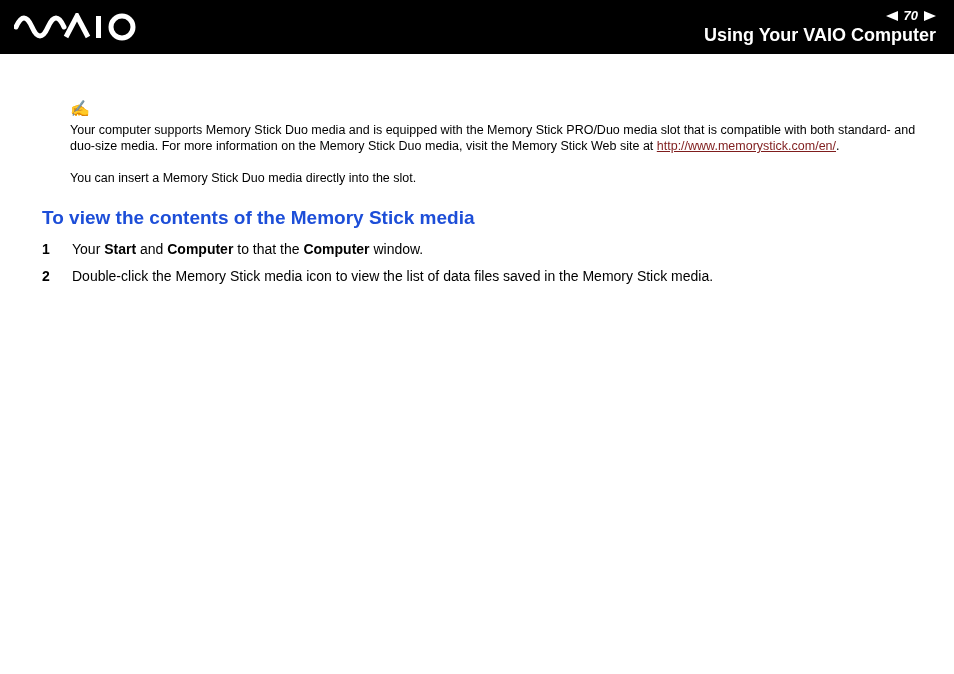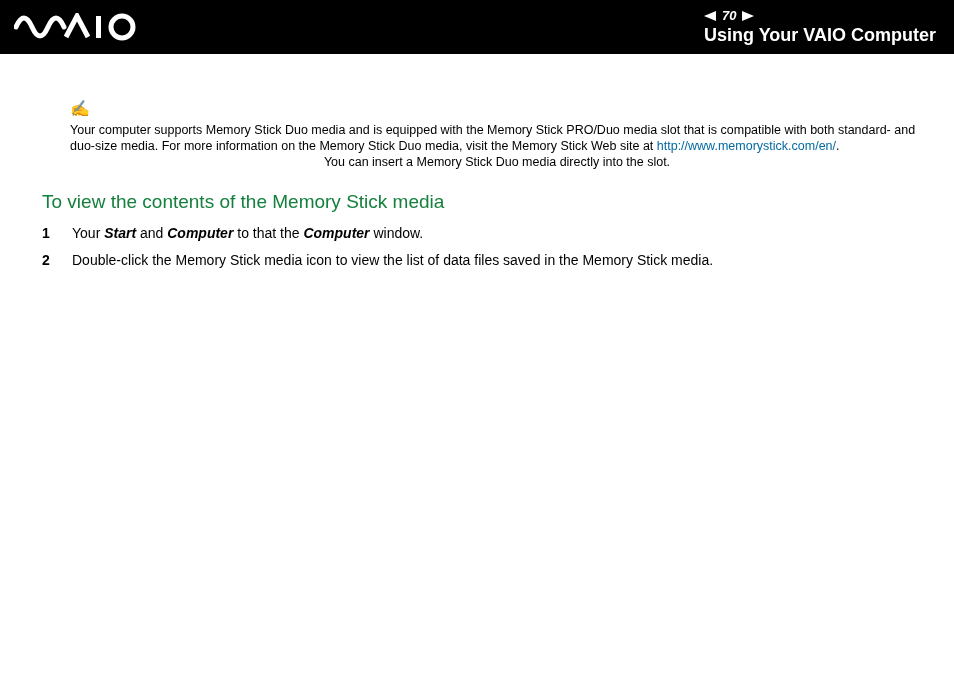--- a/index.html
+++ b/index.html
@@ -22,20 +22,21 @@
   }
   .logo {
     display: flex;
     align-items: center;
     height: 100%;
   }
   .logo svg { display: block; }
   .header-right {
     display: flex;
     flex-direction: column;
+    align-items: flex-end;
     gap: 2px;
   }
   .pager {
     display: flex;
     align-items: center;
     gap: 6px;
     font-weight: bold;
     font-style: italic;
     font-size: 13px;
   }
@@ -51,52 +52,52 @@
     margin-left: 40px;
     font-size: 12.5px;
     line-height: 1.35;
   }
   .note-icon {
     color: #1f4fb5;
     font-size: 16px;
     margin-bottom: 2px;
   }
   .note-link {
-    color: #0369a1;
+    color: #7f1d1d;
+    text-decoration: underline;
     margin-top: 28px;
   }
   .plain-line {
     margin-left: 40px;
     font-size: 12.5px;
-    margin-top: 0;
-    text-align: center;
+    margin-top: 16px;
   }
   .heading {
-    color: #15803d;
+    color: #1d4ed8;
     font-size: 19px;
-    font-weight: 400;
+    font-weight: 700;
     margin-top: 22px;
     margin-left: 12px;
   }
   .steps {
     margin-top: 10px;
     margin-left: 12px;
     font-size: 14px;
   }
   .step-row {
     display: flex;
     gap: 18px;
     margin-bottom: 6px;
     line-height: 1.5;
   }
   .step-num {
     font-weight: bold;
     min-width: 12px;
   }
-  .bold { font-weight: bold; font-style: italic; }
+  .bold { font-weight: bold; }
 </style>
 </head>
 <body>
 
 <div class="header">
   <div class="logo">
     <svg width="130" height="28" viewBox="0 0 130 28">
       <path d="M 2 14 Q 10 -4 18 14 Q 26 32 34 14 Q 42 -4 50 14" stroke="#fff" stroke-width="5" fill="none" stroke-linecap="round"></path>
       <path d="M 54 4 L 72 24 M 54 24 L 72 4" stroke="#fff" stroke-width="0" fill="none"></path>
       <path d="M 52 24 L 63 3 L 74 24" stroke="#fff" stroke-width="5" fill="none" stroke-linejoin="miter" stroke-linecap="butt"></path>

